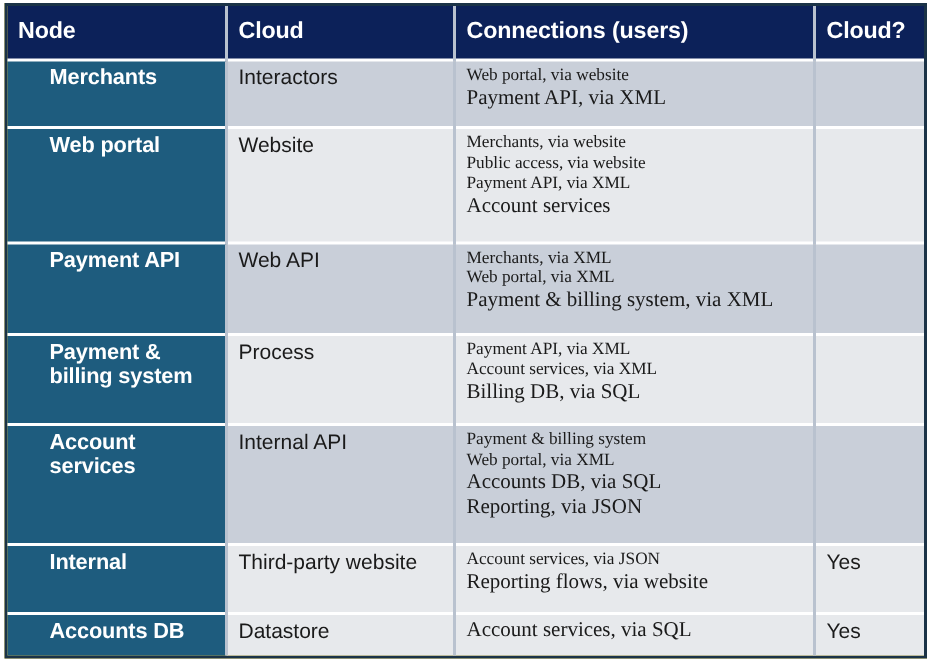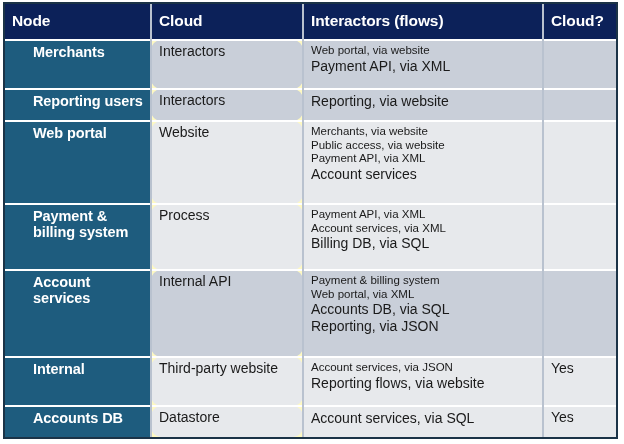--- a/index.html
+++ b/index.html
@@ -15,21 +15,21 @@
   }
 
   #table-frame {
     position: absolute;
     left: 3px;
     top: 2px;
     width: 615px;
     height: 437px;
     box-sizing: border-box;
     border: 2px solid #1b3347;
-    background: #fef9c3;
+    background: #fde047;
   }
 
   table.matrix {
     width: 100%;
     height: 100%;
     border-collapse: collapse;
     table-layout: fixed;
   }
 
   table.matrix col.c-node  { width: 146px; }
@@ -76,82 +76,84 @@
   }
 
   tbody tr.alt td.type,
   tbody tr.alt td.conn,
   tbody tr.alt td.cloud { background: #c9cfd9; }
 
   tbody tr.plain td.type,
   tbody tr.plain td.conn,
   tbody tr.plain td.cloud { background: #e7e9ec; }
 
-  tbody td.type  { font-size: 14px; border-radius: 10px; }
+  tbody td.type  { font-size: 14px; }
   tbody td.cloud { font-size: 14px; }
 
   
-  .flow-list { margin: 0; padding: 0; list-style: none; }
+  .flow-list { margin: 0; padding: 0; list-style: none; font-family: Liberation Serif, serif; }
   .flow-list li { font-size: 11.5px; line-height: 13.5px; white-space: nowrap; }
   .flow-list li.big { font-size: 14px; line-height: 16.5px; }
 </style>
 </head>
 <body>
 
 <div id="table-frame">
   <table class="matrix">
     <colgroup>
       <col class="c-node">
         <col class="c-type">
         <col class="c-conn">
         <col class="c-cloud">
     </colgroup>
     <thead>
       <tr>
         <th>Node</th>
         <th>Cloud</th>
-        <th>Interactors (flows)</th>
+        <th>Connections (users)</th>
         <th class="last">Cloud?</th>
       </tr>
     </thead>
     <tbody id="tbody">
         <tr class="alt">
           <td class="node">Merchants</td>
           <td class="type">Interactors</td>
           <td class="conn">
             <ul class="flow-list">
               <li>Web portal, via website</li>
               <li class="big">Payment API, via XML</li>
             </ul>
           </td>
           <td class="cloud"></td>
         </tr>
-        <tr class="alt">
-          <td class="node">Reporting users</td>
-          <td class="type">Interactors</td>
-          <td class="conn">
-            <ul class="flow-list">
-              <li class="big">Reporting, via website</li>
-            </ul>
-          </td>
-          <td class="cloud"></td>
-        </tr>
         <tr class="plain">
           <td class="node">Web portal</td>
           <td class="type">Website</td>
           <td class="conn">
             <ul class="flow-list">
               <li>Merchants, via website</li>
               <li>Public access, via website</li>
               <li>Payment API, via XML</li>
               <li class="big">Account services</li>
             </ul>
           </td>
           <td class="cloud"></td>
         </tr>
+        <tr class="alt">
+          <td class="node">Payment API</td>
+          <td class="type">Web API</td>
+          <td class="conn">
+            <ul class="flow-list">
+              <li>Merchants, via XML</li>
+              <li>Web portal, via XML</li>
+              <li class="big">Payment &amp; billing system, via XML</li>
+            </ul>
+          </td>
+          <td class="cloud"></td>
+        </tr>
         <tr class="plain">
           <td class="node">Payment &amp; billing system</td>
           <td class="type">Process</td>
           <td class="conn">
             <ul class="flow-list">
               <li>Payment API, via XML</li>
               <li>Account services, via XML</li>
               <li class="big">Billing DB, via SQL</li>
             </ul>
           </td>

